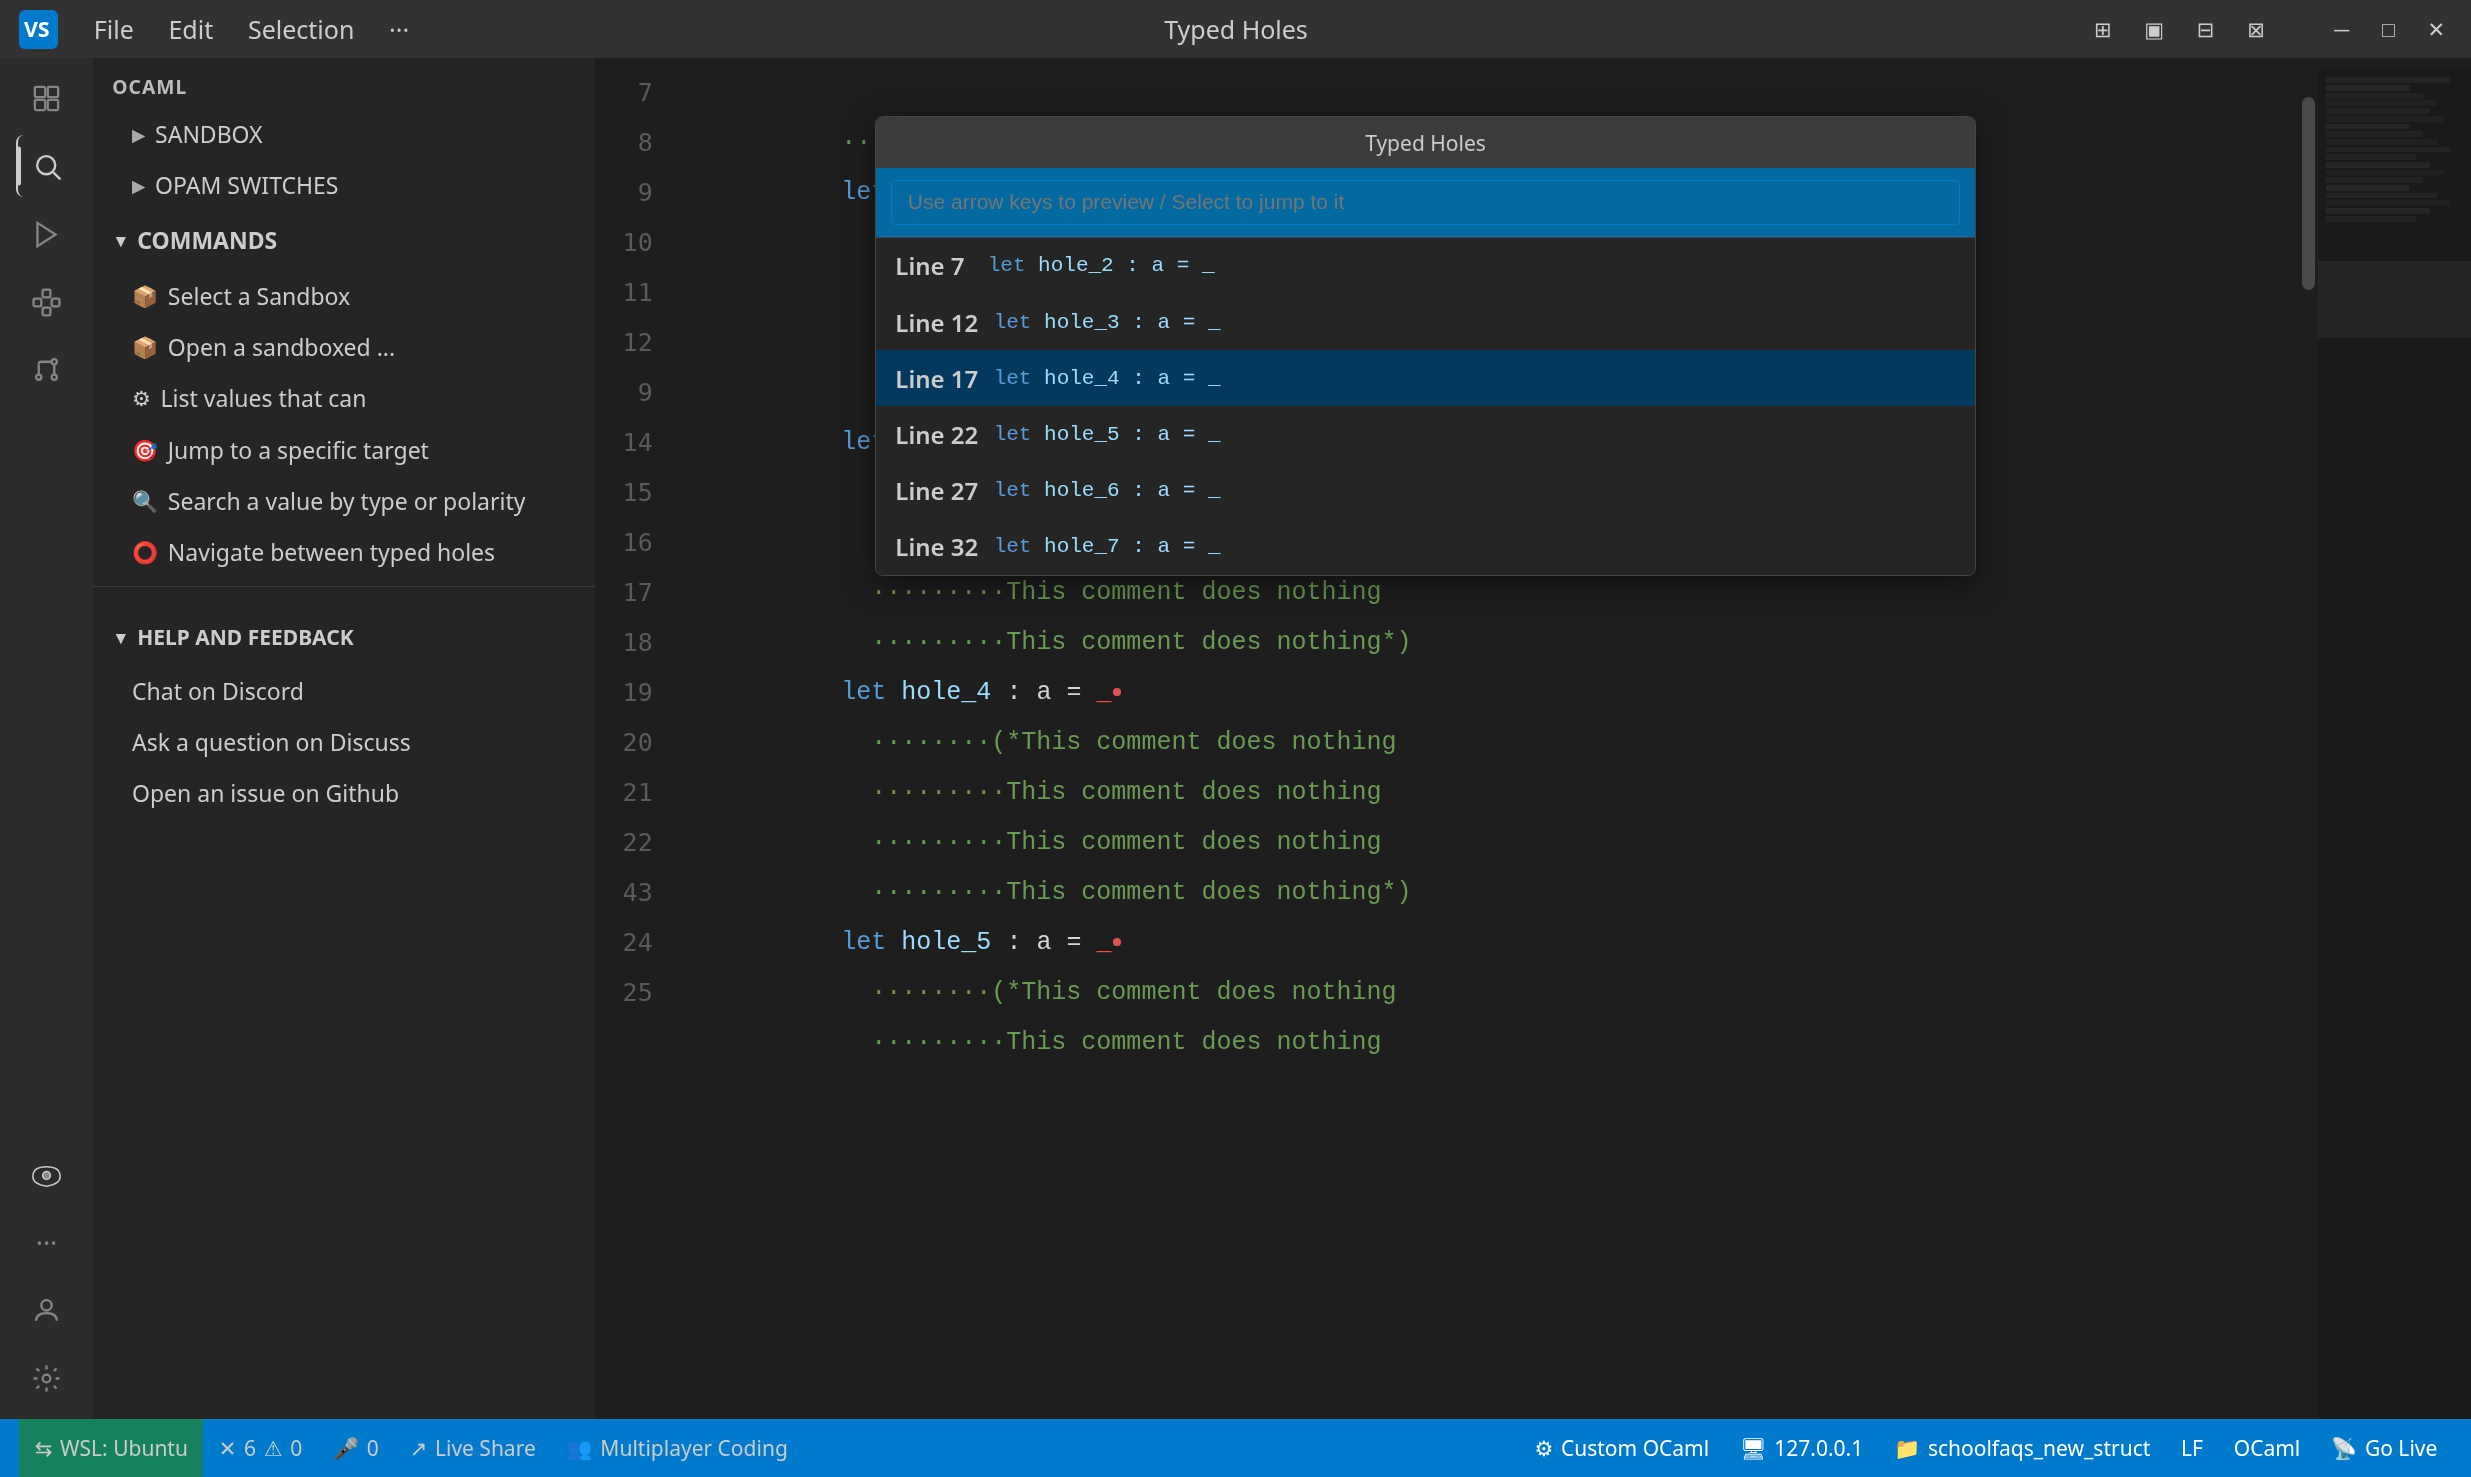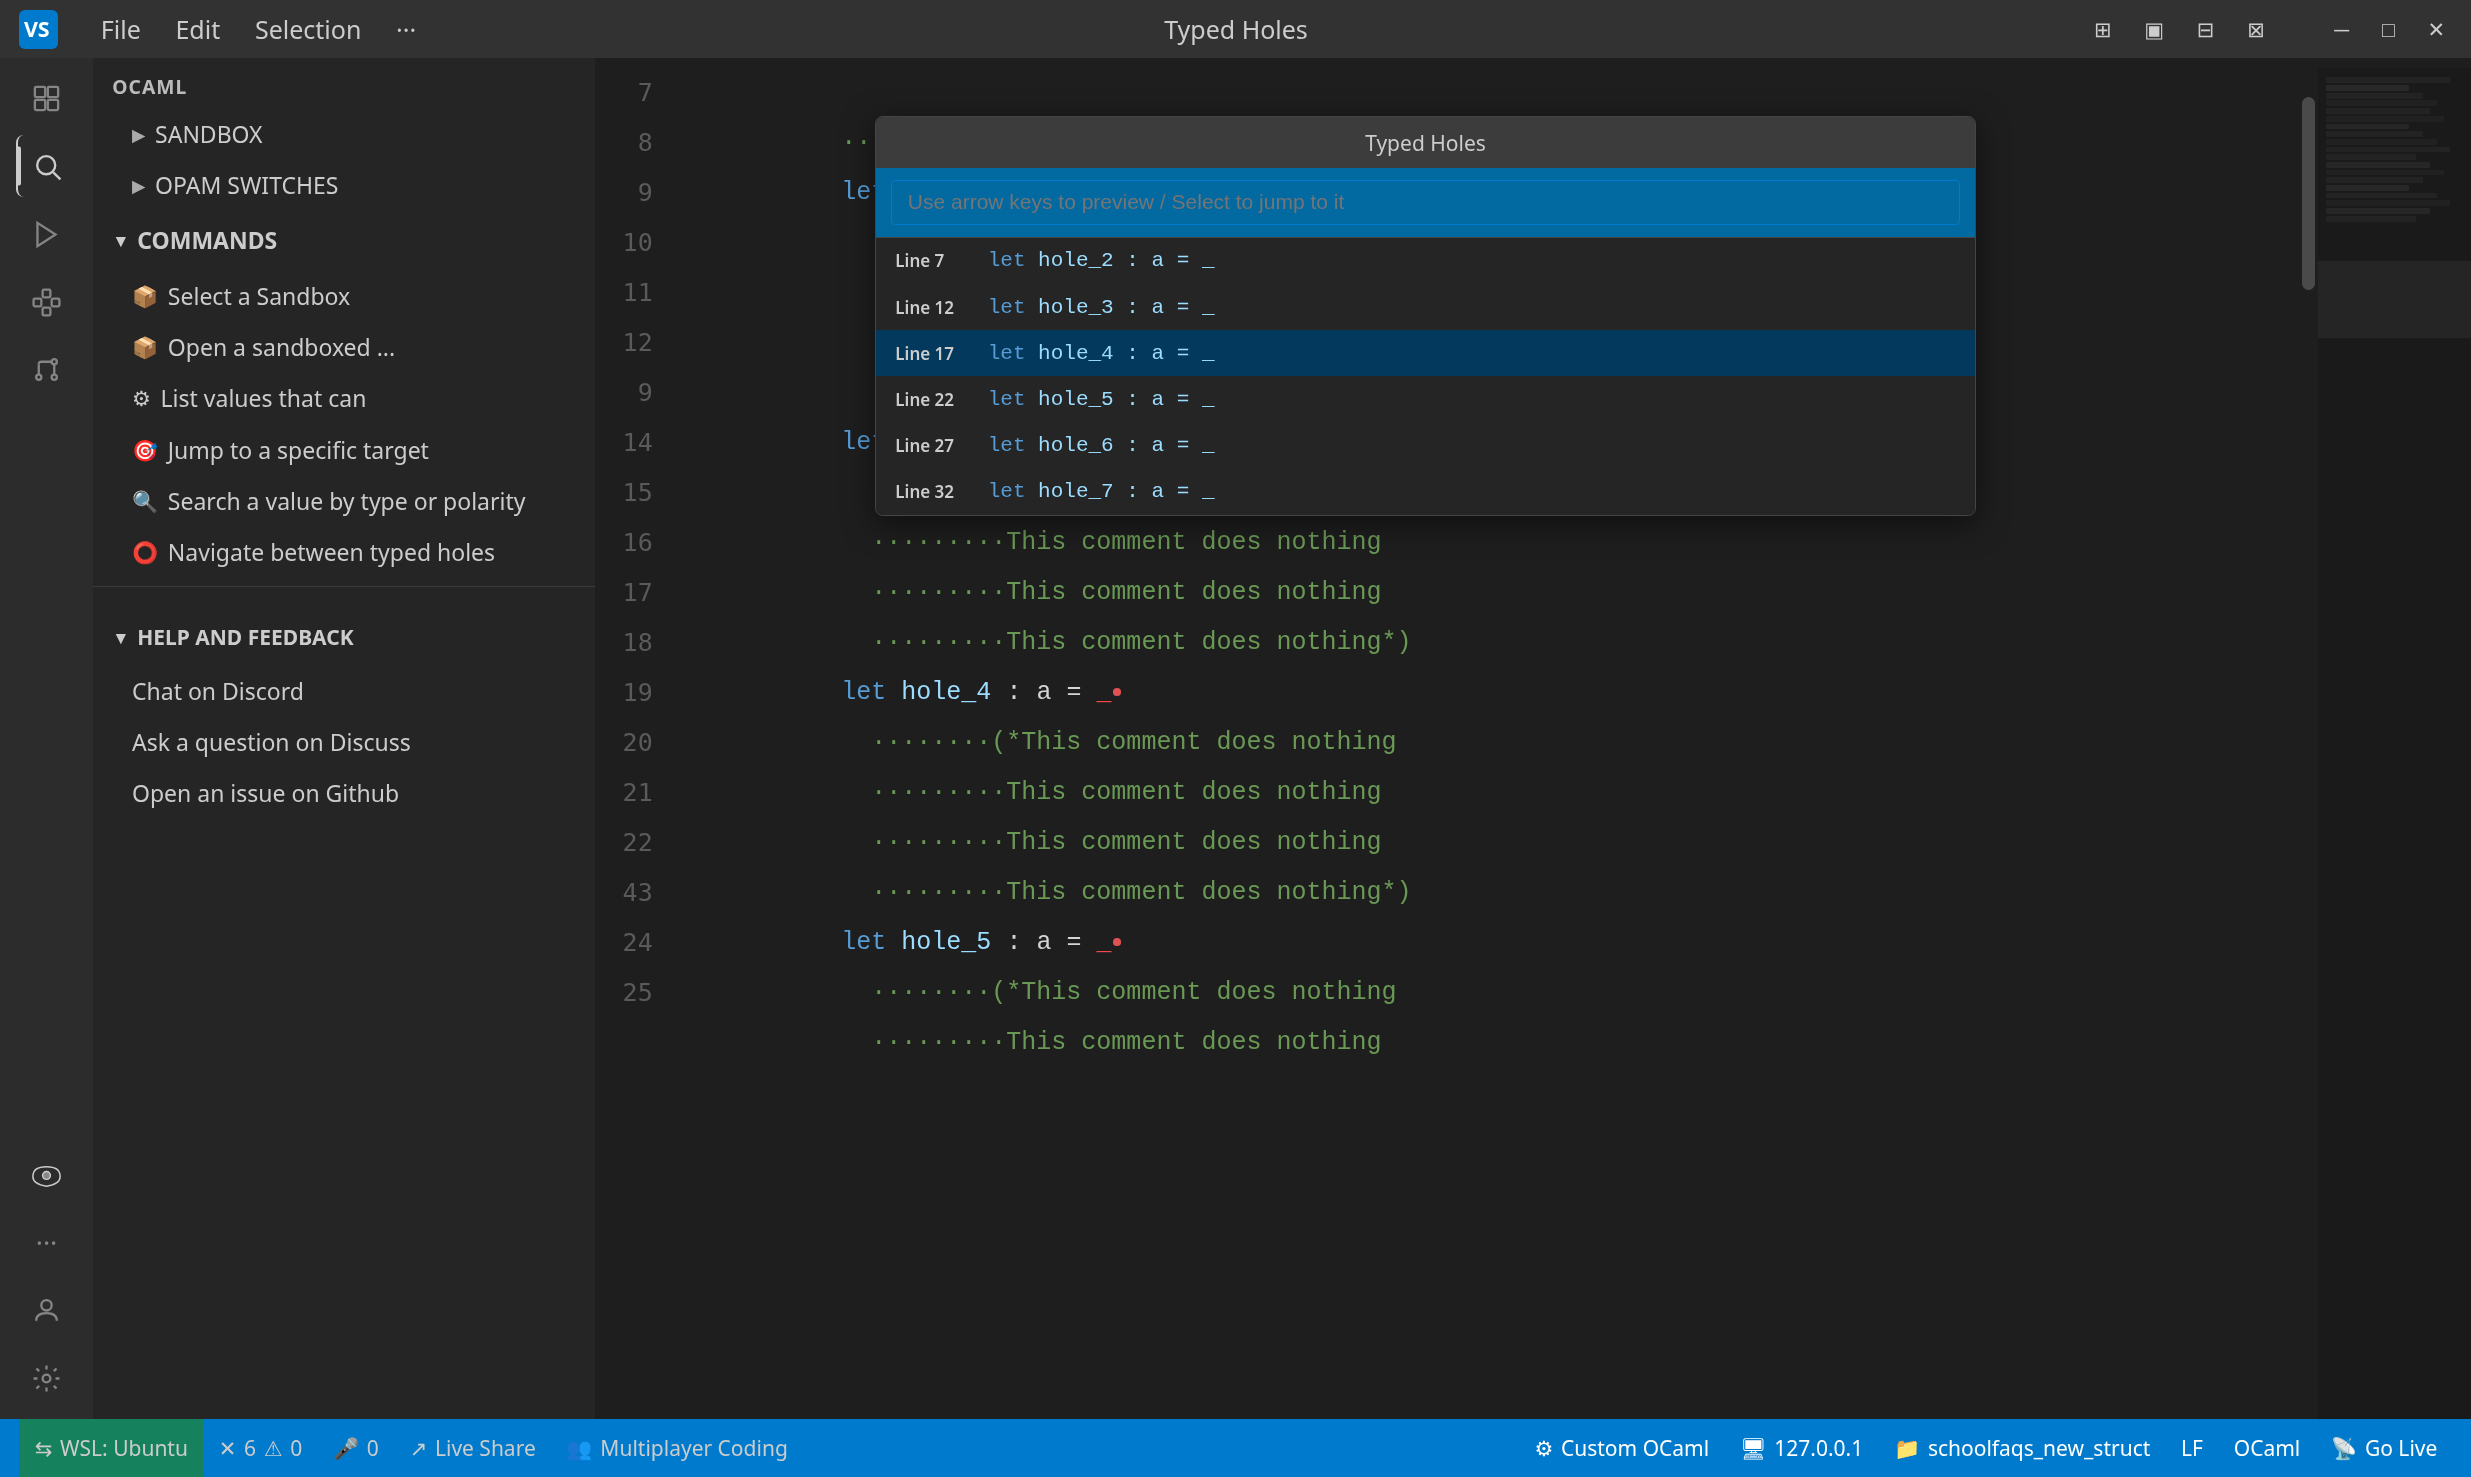--- a/index.html
+++ b/index.html
@@ -20,21 +20,21 @@
       background: #323233;
       display: flex;
       align-items: center;
       padding: 0 19.3px;
       position: relative;
       flex-shrink: 0;
     }
     .title-bar-left {
       display: flex;
       align-items: center;
-      gap: 29px;
+      gap: 22px;
     }
     .vscode-logo {
       width: 39px;
       height: 39px;
       flex-shrink: 0;
     }
     .menu-items {
       display: flex;
       gap: 7.7px;
     }
@@ -220,21 +220,21 @@
       cursor: pointer;
       display: flex;
       align-items: center;
       gap: 15.4px;
     }
     .typed-holes-item.selected { background: #04395e; }
     .line-num {
       color: #cccccc;
       font-weight: 600;
       min-width: 77px;
-      font-size: 17px;
+      font-size: 24px;
     }
     .line-code {
       color: #9cdcfe;
       font-family: 'Consolas', 'Courier New', monospace;
       font-size: 21px;
     }
     .line-code .kw { color: #569cd6; }
 
     
     .editor-area {

